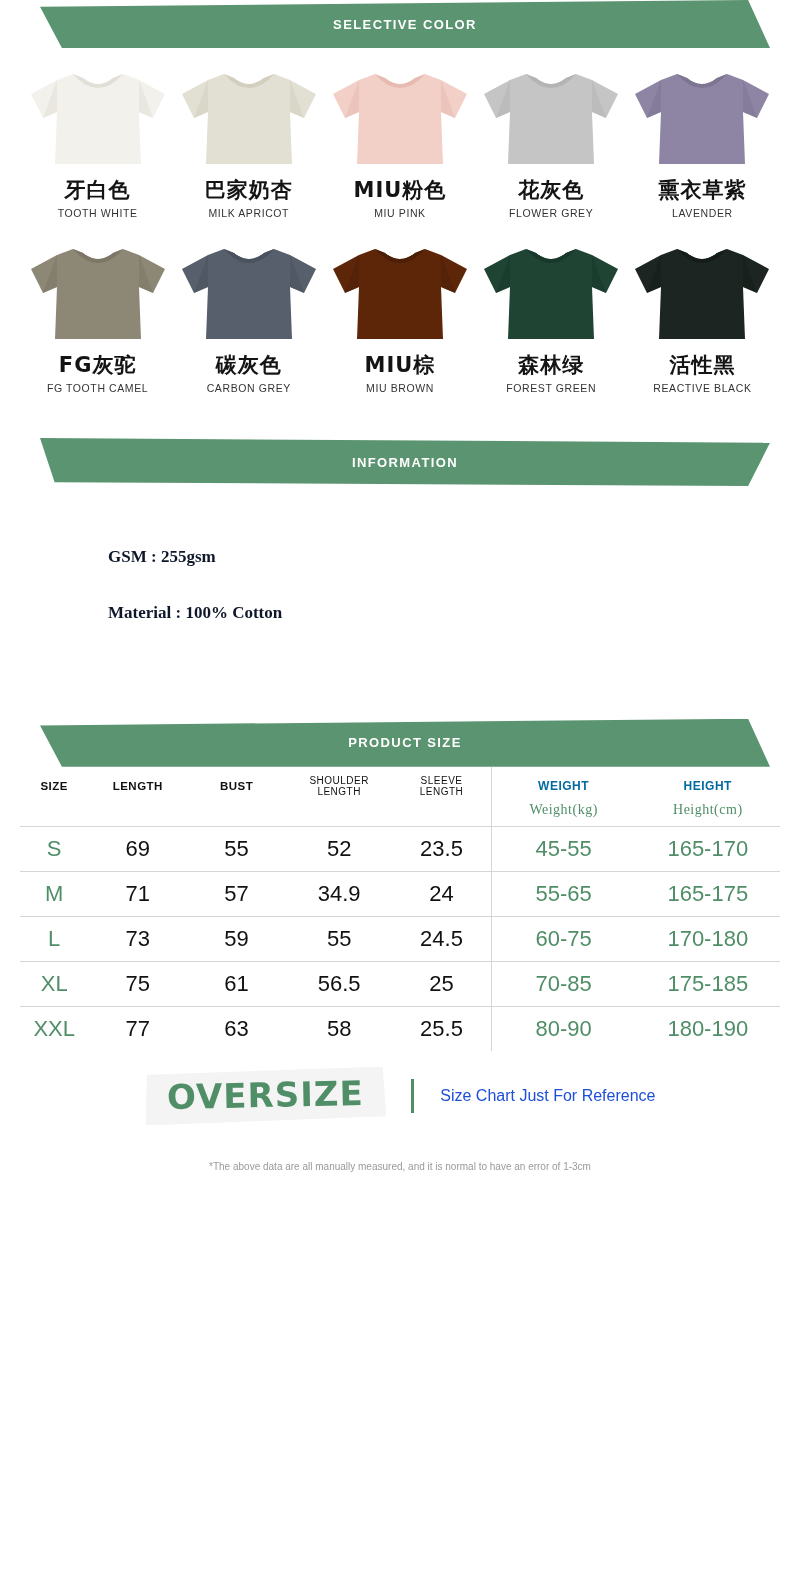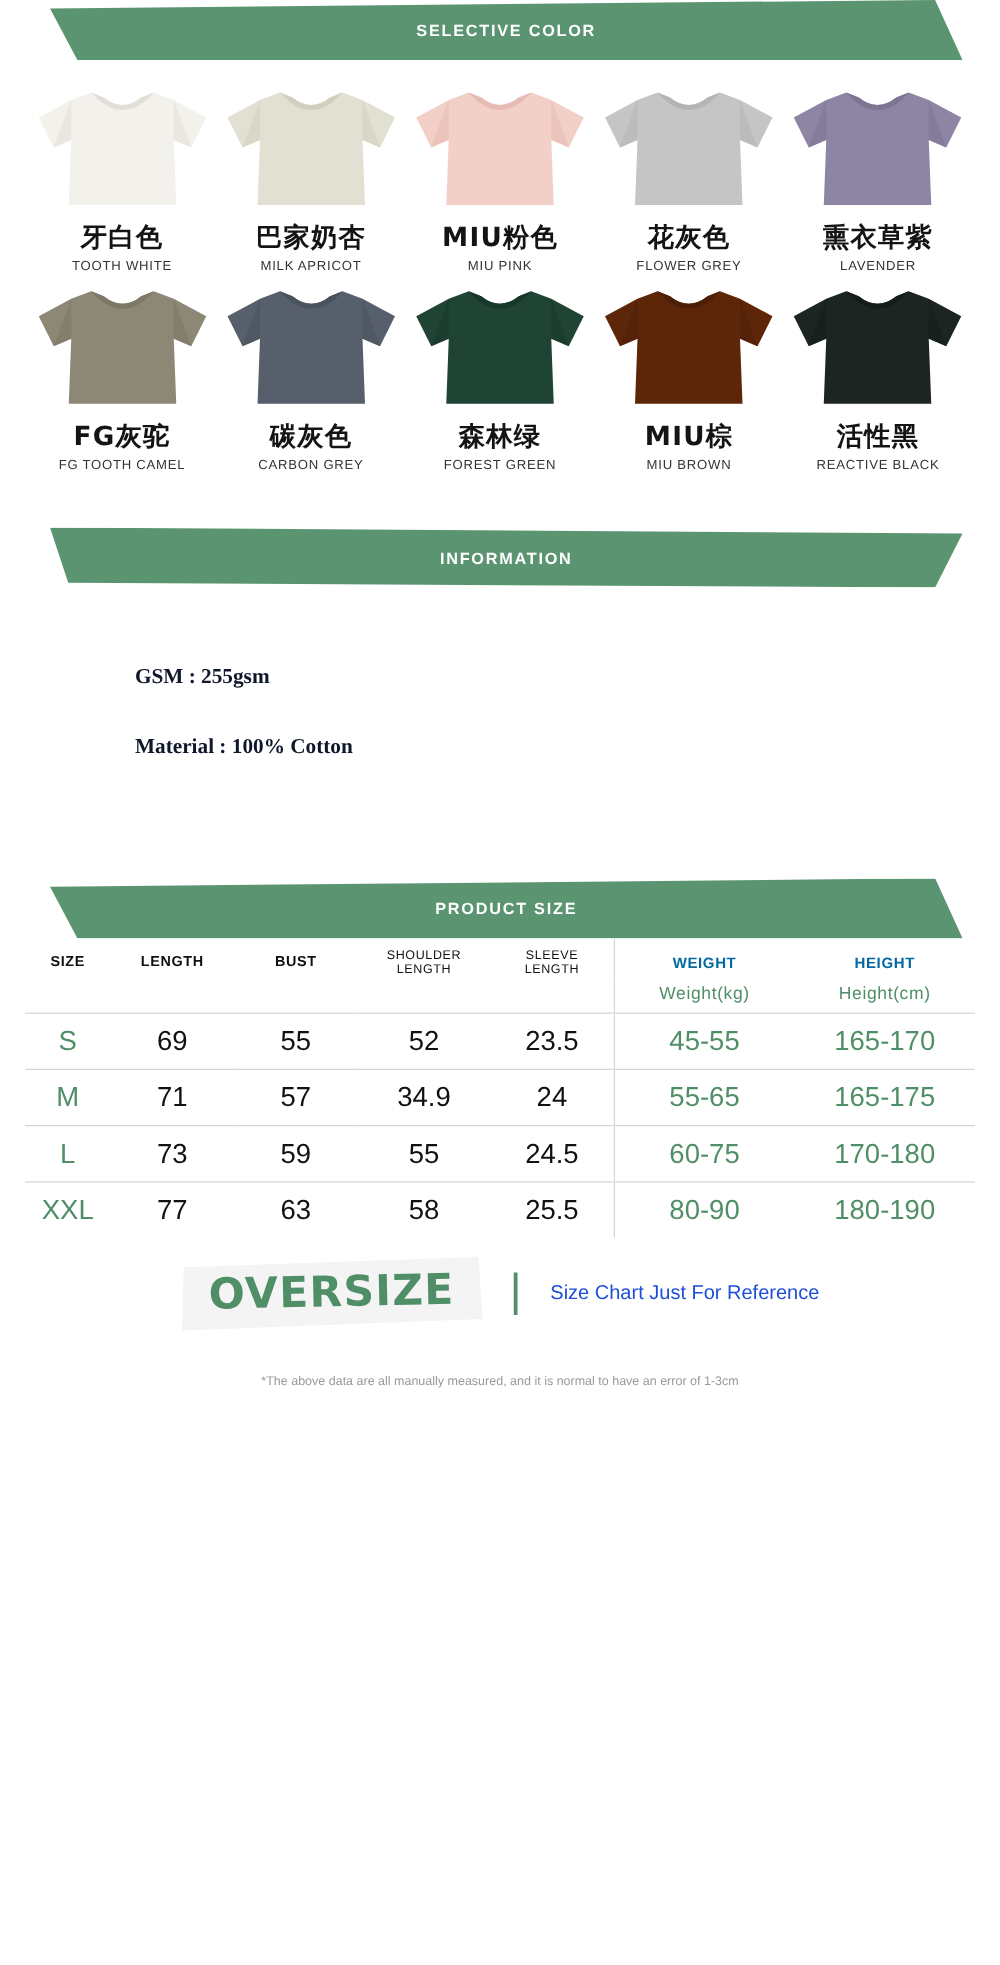--- a/index.html
+++ b/index.html
@@ -41,21 +41,21 @@
     font-size: 13px;
     font-weight: bold;
     letter-spacing: 1.4px;
   }
 
   
   .colors {
     margin: 18px 22px 0 22px;
     display: grid;
     grid-template-columns: repeat(5, 1fr);
-    row-gap: 6px;
+    row-gap: 22px;
   }
   .color-cell {
     display: flex;
     flex-direction: column;
     align-items: center;
   }
   .shirt-wrap {
     width: 148px;
     height: 106px;
     position: relative;
@@ -122,20 +122,21 @@
     display: block;
     font-size: 10px;
     line-height: 1.15;
     font-weight: normal;
   }
   table.size thead tr.second th {
     font-size: 14px;
     font-weight: normal;
     color: #3f3f3f;
     padding: 0 0 8px 0;
+    font-family: Liberation Serif, serif;
   }
   table.size thead tr.second th.green { color: #4f8e67; }
   table.size tbody td {
     font-size: 22px;
     padding: 9px 0;
     border-top: 1px solid #d6d6d6;
     color: #111;
   }
   table.size tbody td.size-col { color: #4f8e67; }
   table.size tbody td.green { color: #4f8e67; }
@@ -267,40 +268,40 @@
           <path d="M30 12 L16 50 L30 44 Z" fill="#4a525d" opacity="0.55"></path>
           <path d="M112 12 L126 50 L112 44 Z" fill="#4a525d" opacity="0.55"></path>
         </svg>
       </div>
       <div class="cn-name">碳灰色</div>
       <div class="en-name">CARBON GREY</div>
     </div>
     <div class="color-cell">
       <div class="shirt-wrap">
         <svg class="shirt" viewBox="0 0 142 100">
+          <path d="M46 6 L30 12 L4 26 L16 50 L30 44 L28 96 L114 96 L112 44 L126 50 L138 26 L112 12 L96 6 L86 10 Q71 22 56 10 Z" fill="#5d2609"></path>
+          <path d="M46 6 L56 10 Q71 22 86 10 L96 6 Q84 20 71 20 Q58 20 46 6 Z" fill="#4d1f07"></path>
+          <path d="M30 12 L16 50 L30 44 Z" fill="#4d1f07" opacity="0.55"></path>
+          <path d="M112 12 L126 50 L112 44 Z" fill="#4d1f07" opacity="0.55"></path>
+        </svg>
+      </div>
+      <div class="cn-name">MIU棕</div>
+      <div class="en-name">MIU BROWN</div>
+    </div>
+    <div class="color-cell">
+      <div class="shirt-wrap">
+        <svg class="shirt" viewBox="0 0 142 100">
           <path d="M46 6 L30 12 L4 26 L16 50 L30 44 L28 96 L114 96 L112 44 L126 50 L138 26 L112 12 L96 6 L86 10 Q71 22 56 10 Z" fill="#1f4434"></path>
           <path d="M46 6 L56 10 Q71 22 86 10 L96 6 Q84 20 71 20 Q58 20 46 6 Z" fill="#18382b"></path>
           <path d="M30 12 L16 50 L30 44 Z" fill="#18382b" opacity="0.55"></path>
           <path d="M112 12 L126 50 L112 44 Z" fill="#18382b" opacity="0.55"></path>
         </svg>
       </div>
       <div class="cn-name">森林绿</div>
       <div class="en-name">FOREST GREEN</div>
-    </div>
-    <div class="color-cell">
-      <div class="shirt-wrap">
-        <svg class="shirt" viewBox="0 0 142 100">
-          <path d="M46 6 L30 12 L4 26 L16 50 L30 44 L28 96 L114 96 L112 44 L126 50 L138 26 L112 12 L96 6 L86 10 Q71 22 56 10 Z" fill="#5d2609"></path>
-          <path d="M46 6 L56 10 Q71 22 86 10 L96 6 Q84 20 71 20 Q58 20 46 6 Z" fill="#4d1f07"></path>
-          <path d="M30 12 L16 50 L30 44 Z" fill="#4d1f07" opacity="0.55"></path>
-          <path d="M112 12 L126 50 L112 44 Z" fill="#4d1f07" opacity="0.55"></path>
-        </svg>
-      </div>
-      <div class="cn-name">MIU棕</div>
-      <div class="en-name">MIU BROWN</div>
     </div>
     <div class="color-cell">
       <div class="shirt-wrap">
         <svg class="shirt" viewBox="0 0 142 100">
           <path d="M46 6 L30 12 L4 26 L16 50 L30 44 L28 96 L114 96 L112 44 L126 50 L138 26 L112 12 L96 6 L86 10 Q71 22 56 10 Z" fill="#1c2521"></path>
           <path d="M46 6 L56 10 Q71 22 86 10 L96 6 Q84 20 71 20 Q58 20 46 6 Z" fill="#151d1a"></path>
           <path d="M30 12 L16 50 L30 44 Z" fill="#151d1a" opacity="0.55"></path>
           <path d="M112 12 L126 50 L112 44 Z" fill="#151d1a" opacity="0.55"></path>
         </svg>
       </div>
@@ -383,20 +384,29 @@
         <tr>
           <td class="size-col">L</td>
           <td>73</td>
           <td>59</td>
           <td>55</td>
           <td>24.5</td>
           <td class="green divider-left">60-75</td>
           <td class="green">170-180</td>
         </tr>
         <tr>
+          <td class="size-col">XL</td>
+          <td>75</td>
+          <td>61</td>
+          <td>56.5</td>
+          <td>25</td>
+          <td class="green divider-left">70-85</td>
+          <td class="green">175-185</td>
+        </tr>
+        <tr>
           <td class="size-col">XXL</td>
           <td>77</td>
           <td>63</td>
           <td>58</td>
           <td>25.5</td>
           <td class="green divider-left">80-90</td>
           <td class="green">180-190</td>
         </tr>
       </tbody>
   </table>

